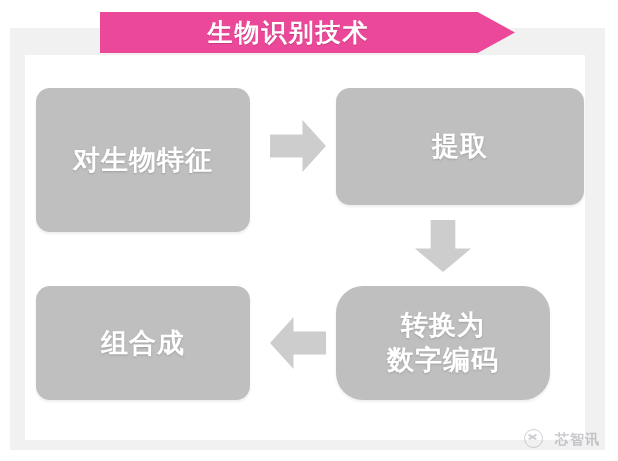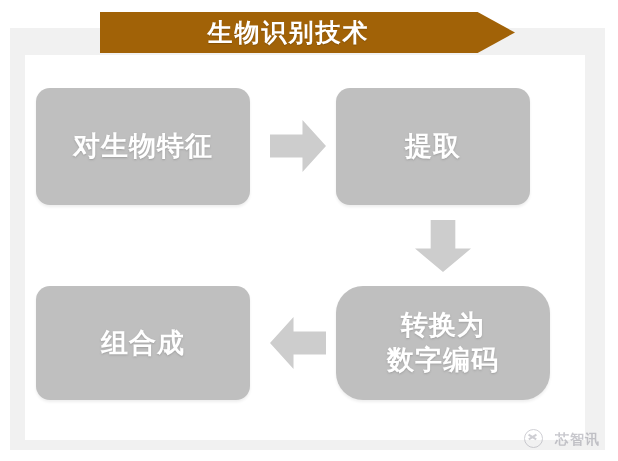--- a/index.html
+++ b/index.html
@@ -35,21 +35,21 @@
     background: #ffffff;
   }
 
   
   #title-banner {
     position: absolute;
     left: 100px;
     top: 12px;
     width: 415px;
     height: 41px;
-    background: #a16207;
+    background: #ec4899;
     -webkit-clip-path: polygon(0 0, 91% 0, 100% 50%, 91% 100%, 0 100%);
     clip-path: polygon(0 0, 91% 0, 100% 50%, 91% 100%, 0 100%);
     display: flex;
     align-items: center;
     justify-content: center;
     box-sizing: border-box;
     padding-right: 38px;
   }
   #title-banner .title-text {
     color: #ffffff;
@@ -75,22 +75,22 @@
   .proc-box .line {
     color: #ffffff;
     font-size: 27px;
     font-weight: bold;
     line-height: 1.28;
     letter-spacing: 1px;
     white-space: nowrap;
     text-shadow: 0 1px 2px rgba(120,120,120,0.45);
   }
 
-  #box-sample   { left: 36px;  top: 88px;  width: 214px; height: 117px; }
-  #box-extract  { left: 336px; top: 88px;  width: 194px; height: 117px; }
+  #box-sample   { left: 36px;  top: 88px;  width: 214px; height: 144px; }
+  #box-extract  { left: 336px; top: 88px;  width: 248px; height: 117px; }
   #box-combine  { left: 36px;  top: 286px; width: 214px; height: 114px; }
   #box-convert  { left: 336px; top: 286px; width: 214px; height: 114px; border-radius: 27px; }
 
   
   .arrow {
     position: absolute;
     background: #cdcdcd;
   }
   #arrow-right {
     left: 270px;

